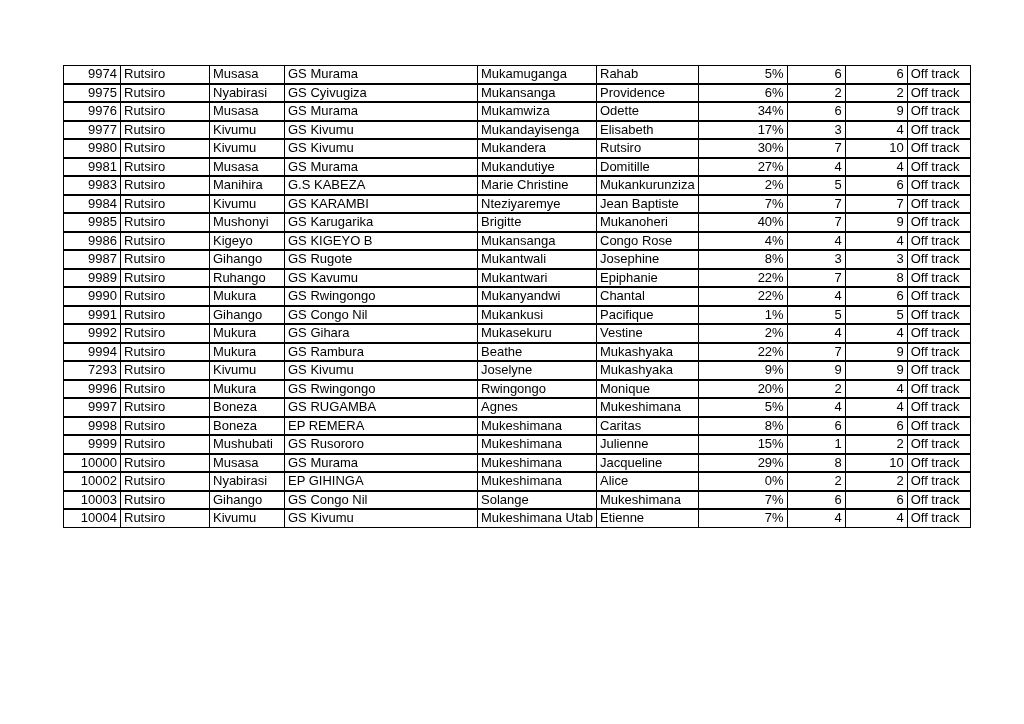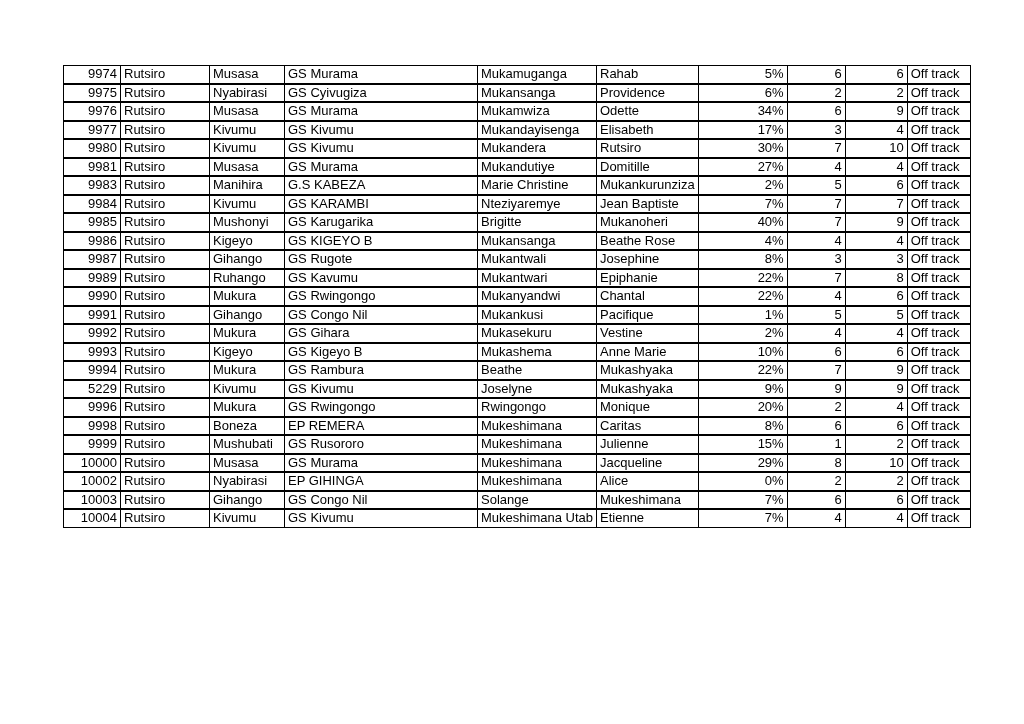--- a/index.html
+++ b/index.html
@@ -180,21 +180,21 @@
           <td class="al-r">7</td>
           <td class="al-r">9</td>
           <td>Off track</td>
         </tr>
         <tr>
           <td class="al-r">9986</td>
           <td>Rutsiro</td>
           <td>Kigeyo</td>
           <td>GS KIGEYO B</td>
           <td>Mukansanga</td>
-          <td>Beathe Rose</td>
+          <td>Congo Rose</td>
           <td class="al-r">4%</td>
           <td class="al-r">4</td>
           <td class="al-r">4</td>
           <td>Off track</td>
         </tr>
         <tr>
           <td class="al-r">9987</td>
           <td>Rutsiro</td>
           <td>Gihango</td>
           <td>GS Rugote</td>
@@ -247,45 +247,33 @@
           <td>Mukura</td>
           <td>GS Gihara</td>
           <td>Mukasekuru</td>
           <td>Vestine</td>
           <td class="al-r">2%</td>
           <td class="al-r">4</td>
           <td class="al-r">4</td>
           <td>Off track</td>
         </tr>
         <tr>
-          <td class="al-r">9993</td>
-          <td>Rutsiro</td>
-          <td>Kigeyo</td>
-          <td>GS Kigeyo B</td>
-          <td>Mukashema</td>
-          <td>Anne Marie</td>
-          <td class="al-r">10%</td>
-          <td class="al-r">6</td>
-          <td class="al-r">6</td>
-          <td>Off track</td>
-        </tr>
-        <tr>
           <td class="al-r">9994</td>
           <td>Rutsiro</td>
           <td>Mukura</td>
           <td>GS Rambura</td>
           <td>Beathe</td>
           <td>Mukashyaka</td>
           <td class="al-r">22%</td>
           <td class="al-r">7</td>
           <td class="al-r">9</td>
           <td>Off track</td>
         </tr>
         <tr>
-          <td class="al-r">5229</td>
+          <td class="al-r">7293</td>
           <td>Rutsiro</td>
           <td>Kivumu</td>
           <td>GS Kivumu</td>
           <td>Joselyne</td>
           <td>Mukashyaka</td>
           <td class="al-r">9%</td>
           <td class="al-r">9</td>
           <td class="al-r">9</td>
           <td>Off track</td>
         </tr>
@@ -295,20 +283,32 @@
           <td>Mukura</td>
           <td>GS Rwingongo</td>
           <td>Rwingongo</td>
           <td>Monique</td>
           <td class="al-r">20%</td>
           <td class="al-r">2</td>
           <td class="al-r">4</td>
           <td>Off track</td>
         </tr>
         <tr>
+          <td class="al-r">9997</td>
+          <td>Rutsiro</td>
+          <td>Boneza</td>
+          <td>GS RUGAMBA</td>
+          <td>Agnes</td>
+          <td>Mukeshimana</td>
+          <td class="al-r">5%</td>
+          <td class="al-r">4</td>
+          <td class="al-r">4</td>
+          <td>Off track</td>
+        </tr>
+        <tr>
           <td class="al-r">9998</td>
           <td>Rutsiro</td>
           <td>Boneza</td>
           <td>EP REMERA</td>
           <td>Mukeshimana</td>
           <td>Caritas</td>
           <td class="al-r">8%</td>
           <td class="al-r">6</td>
           <td class="al-r">6</td>
           <td>Off track</td>

